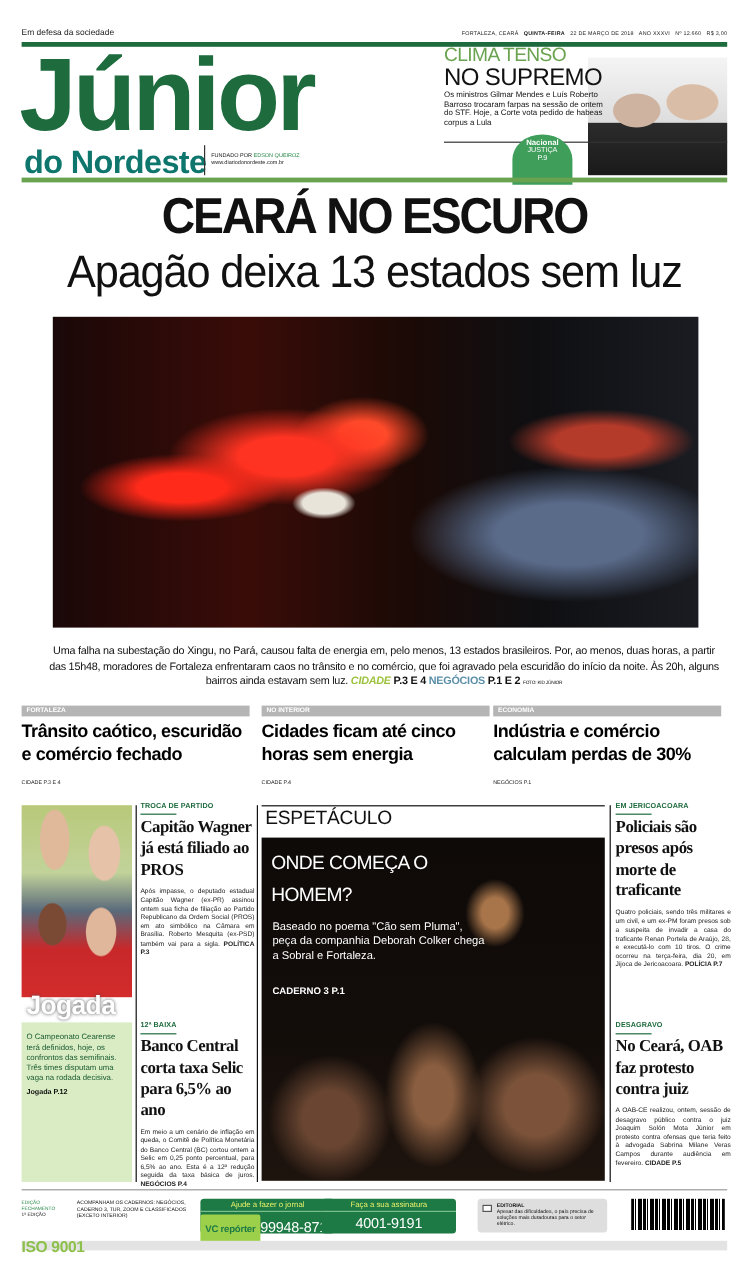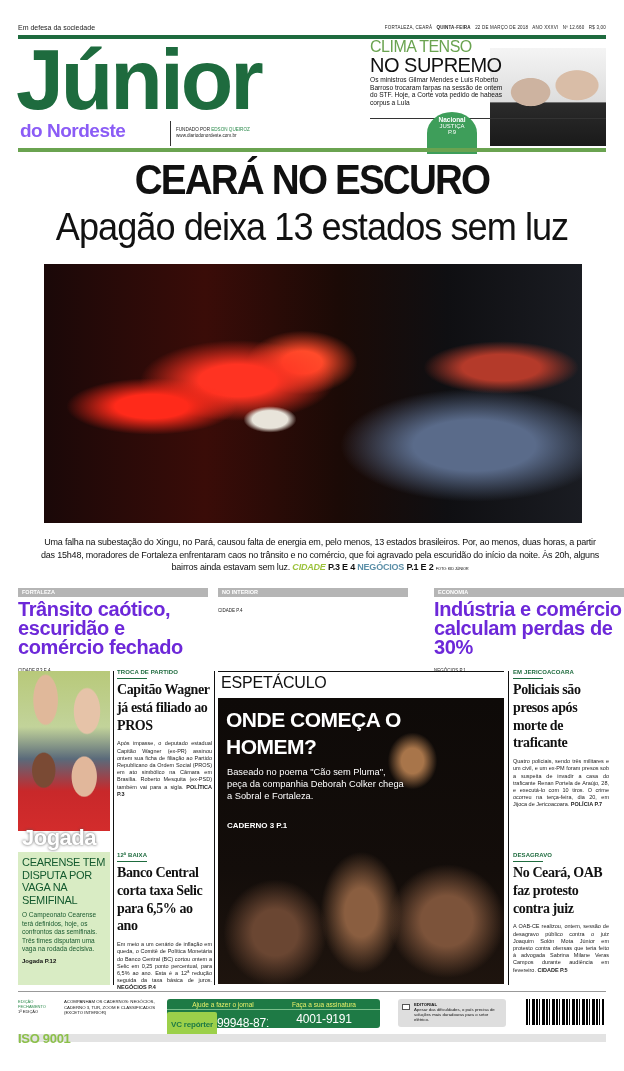--- a/index.html
+++ b/index.html
@@ -4,21 +4,21 @@
 <style>
 *{box-sizing:border-box;margin:0;padding:0;}
 body{width:624px;height:1071px;background:#fff;font-family:"Liberation Sans",sans-serif;color:#111;position:relative;overflow:hidden;}
 .abs{position:absolute;}
 .topbar{left:18px;top:24px;width:588px;height:12px;font-size:7px;color:#222;}
 .topbar .slogan{position:absolute;left:0;top:0;}
 .topbar .meta{position:absolute;right:0;top:1px;font-size:4.5px;letter-spacing:.2px;white-space:nowrap;}
 .topbar .meta b{font-weight:bold;}
 .rule-green{left:18px;top:35px;width:588px;height:4px;background:#1e6b3e;}
 .logo{left:16px;top:36px;font-family:"Liberation Sans",sans-serif;font-weight:bold;color:#1e6b3e;font-size:86px;letter-spacing:-3px;line-height:86px;}
-.logo2{left:20px;top:120px;color:#8b5cf6;font-weight:bold;font-size:19px;letter-spacing:-.5px;}
+.logo2{left:20px;top:120px;color:#0f766e;font-weight:bold;font-size:27px;letter-spacing:-.5px;}
 .vline{left:170px;top:121px;width:1px;height:25px;background:#333;}
 .founded{left:176px;top:127px;font-size:4.6px;line-height:6px;color:#222;}
 .founded span{color:#2a8a4a;}
 .rule-light{left:18px;top:148px;width:588px;height:4px;background:#6aa350;}
 .teaser{left:370px;top:38px;width:236px;height:108px;}
 .teaser .k1{position:absolute;left:0;top:0;font-size:16px;color:#6aa350;letter-spacing:-.5px;font-weight:normal;}
 .teaser .k2{position:absolute;left:0;top:16px;font-size:20px;color:#111;letter-spacing:-.5px;}
 .teaser .body{position:absolute;left:0;top:38px;width:135px;font-size:6.6px;line-height:7.6px;color:#111;}
 .teaser .hr{position:absolute;left:0;top:80px;width:236px;height:1px;background:#333;}
 .badge{position:absolute;left:57px;top:74px;width:50px;height:42px;border-radius:50% 50% 0 0;background:#3e9e5a;color:#fff;text-align:center;font-size:6px;padding-top:4px;}
@@ -34,21 +34,21 @@
 radial-gradient(ellipse at 80% 70%,#5a6b8a 0 10%,transparent 22%),
 radial-gradient(ellipse at 85% 40%,#b43a2a 0 6%,transparent 12%),
 linear-gradient(90deg,#1a0808 0%,#3a0c08 30%,#1b0a06 55%,#0f0f12 75%,#1a1c22 100%);}
 .caption{left:40px;top:536px;width:560px;text-align:center;font-size:9px;line-height:12.5px;color:#111;letter-spacing:-.2px;}
 .caption .g{color:#9cc23c;font-weight:bold;font-style:italic;}
 .caption .b{font-weight:bold;}
 .caption .t{color:#5b8fa8;font-weight:bold;}
 .caption .s{font-size:4px;}
 .sect{position:absolute;top:588px;width:190px;}
 .sect .tag{height:9px;background:#b5b5b5;color:#fff;font-size:5.5px;font-weight:bold;padding-left:4px;line-height:9px;}
-.sect h3{font-size:20px;line-height:19px;color:#6d28d9;font-weight:bold;margin-top:3px;letter-spacing:-.4px;}
+.sect h3{font-size:15px;line-height:19px;color:#000000;font-weight:bold;margin-top:3px;letter-spacing:-.4px;}
 .sect .ref{font-size:4.5px;margin-top:11px;color:#222;}
 .jogada-photo{left:18px;top:671px;width:92px;height:160px;background:
 radial-gradient(ellipse at 30% 18%,#e0b89a 0 13%,transparent 14%),
 radial-gradient(ellipse at 75% 25%,#e6c3a8 0 13%,transparent 14%),
 radial-gradient(ellipse at 28% 62%,#7a4a34 0 12%,transparent 13%),
 radial-gradient(ellipse at 72% 66%,#e1b79b 0 13%,transparent 14%),
 linear-gradient(180deg,#b8c97a 0%,#c2d39a 35%,#5a6a7a 55%,#c8282a 75%,#d32c2c 100%);}
 .jogada-word{left:22px;top:825px;font-size:22px;font-weight:bold;color:#fff;text-shadow:0 0 3px #555;letter-spacing:-.5px;}
 .jogada-box{left:18px;top:852px;width:92px;height:133px;background:#d9ecc4;padding:4px 4px;}
 .jogada-box .hd{font-size:11px;line-height:12.5px;color:#145a2f;letter-spacing:-.3px;}
@@ -62,21 +62,21 @@
 .smalltxt{font-size:5.5px;line-height:7.2px;color:#222;text-align:justify;margin-top:6px;}
 .smalltxt b{font-weight:bold;}
 .espet-rule{left:218px;top:671px;width:286px;height:1px;background:#111;}
 .espet-title{left:221px;top:674px;font-size:16px;color:#111;letter-spacing:-.2px;}
 .espet-photo{left:218px;top:698px;width:286px;height:286px;background:
 radial-gradient(ellipse at 68% 22%,#a8754a 0 4%,transparent 9%),
 radial-gradient(ellipse at 50% 75%,#8a5e40 0 8%,transparent 20%),
 radial-gradient(ellipse at 80% 78%,#7c533a 0 8%,transparent 18%),
 radial-gradient(ellipse at 20% 82%,#6a4632 0 7%,transparent 16%),
 linear-gradient(180deg,#0e0a08 0%,#130d0a 60%,#1e140e 100%);}
-.espet-h{left:226px;top:706px;width:180px;font-size:21px;line-height:27px;font-weight:bold;color:#fff;letter-spacing:-.5px;}
+.espet-h{left:226px;top:706px;width:180px;font-size:16px;line-height:27px;font-weight:normal;color:#fff;letter-spacing:-.5px;}
 .espet-b{left:227px;top:767px;width:180px;font-size:9.3px;line-height:11.8px;color:#fff;}
 .espet-r{left:227px;top:821px;font-size:8px;font-weight:bold;color:#fff;}
 .col4{left:513px;width:96px;}
 .footer-rule{left:18px;top:991px;width:588px;height:1px;background:#999;}
 .fleft{left:18px;top:999px;width:40px;font-size:4px;line-height:5px;color:#2a8a4a;}
 .fcad{left:64px;top:999px;width:100px;font-size:4.3px;line-height:5.5px;color:#111;}
 .fbox{top:999px;height:29px;background:#1e7a45;border-radius:3px;color:#fff;text-align:center;}
 .fbox .t{font-size:6.5px;color:#e8f06a;padding-top:2px;border-bottom:1px solid #7bbf8c;height:11px;}
 .fbox .n{font-size:12px;letter-spacing:-.2px;padding-top:2px;}
 .fbox .v{display:inline-block;background:#9cd04a;color:#1e7a45;font-weight:bold;font-size:8px;padding:8px 4px;border-radius:2px;margin-right:0;}
@@ -136,32 +136,32 @@
   <span class="s">FOTO: KID JÚNIOR</span>
 </div>
 
 <div class="sect" style="left:18px">
   <div class="tag">FORTALEZA</div>
   <h3>Trânsito caótico, escuridão e comércio fechado</h3>
   <div class="ref">CIDADE P.3 E 4</div>
 </div>
 <div class="sect" style="left:218px">
   <div class="tag">NO INTERIOR</div>
+  <h3>Cidades ficam até cinco horas sem energia</h3>
   <div class="ref">CIDADE P.4</div>
 </div>
-<div class="sect" style="left:434px">
+<div class="sect" style="left:411px">
   <div class="tag">ECONOMIA</div>
   <h3>Indústria e comércio calculam perdas de 30%</h3>
   <div class="ref">NEGÓCIOS P.1</div>
 </div>
 
 <div class="abs jogada-photo"></div>
 <div class="abs jogada-word">Jogada</div>
 <div class="abs jogada-box">
-  <div class="hd">CEARENSE TEM DISPUTA POR VAGA NA SEMIFINAL</div>
   <div class="bd">O Campeonato Cearense terá definidos, hoje, os confrontos das semifinais. Três times disputam uma vaga na rodada decisiva.</div>
   <div class="rf">Jogada P.12</div>
 </div>
 
 <div class="abs colsep" style="left:113px;top:671px;height:314px"></div>
 
 <div class="abs col2" style="top:669px">
   <div class="kicker">TROCA DE PARTIDO</div>
   <div class="kline"></div>
   <h4>Capitão Wagner já está filiado ao PROS</h4>

